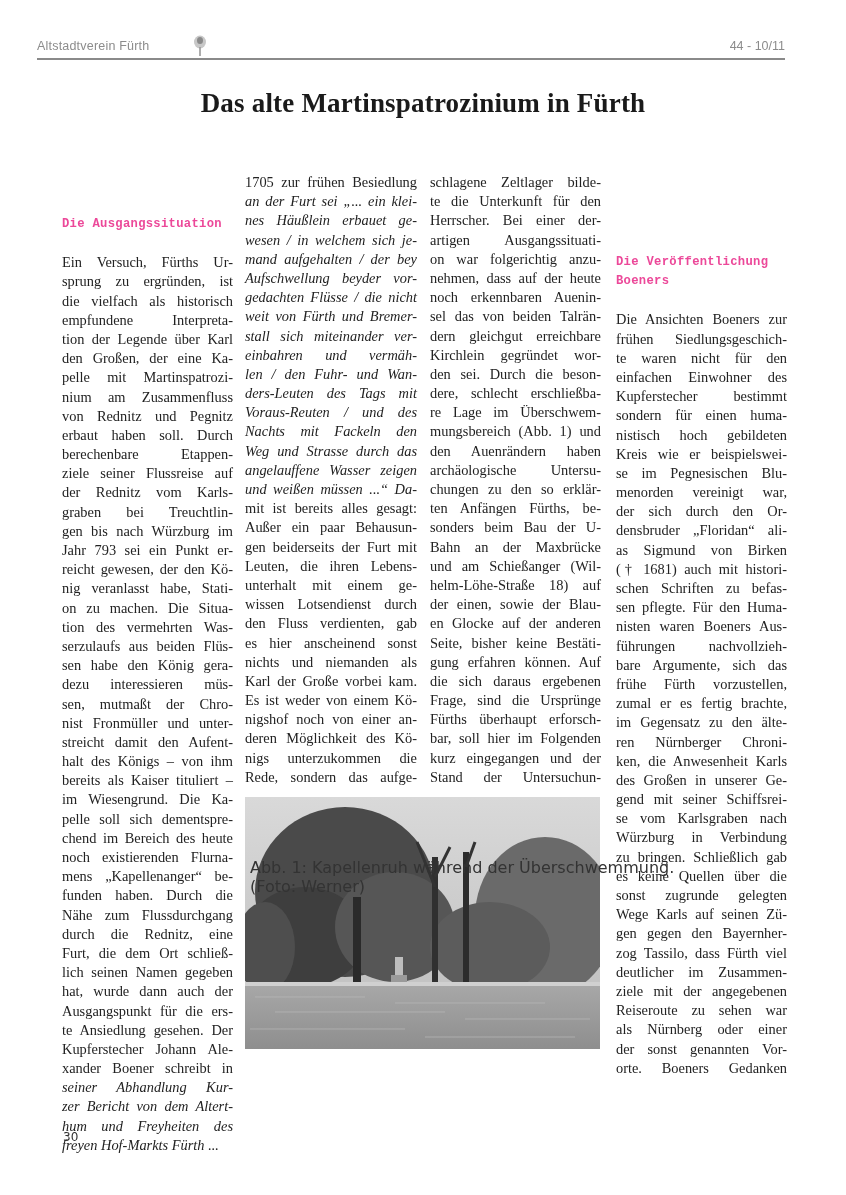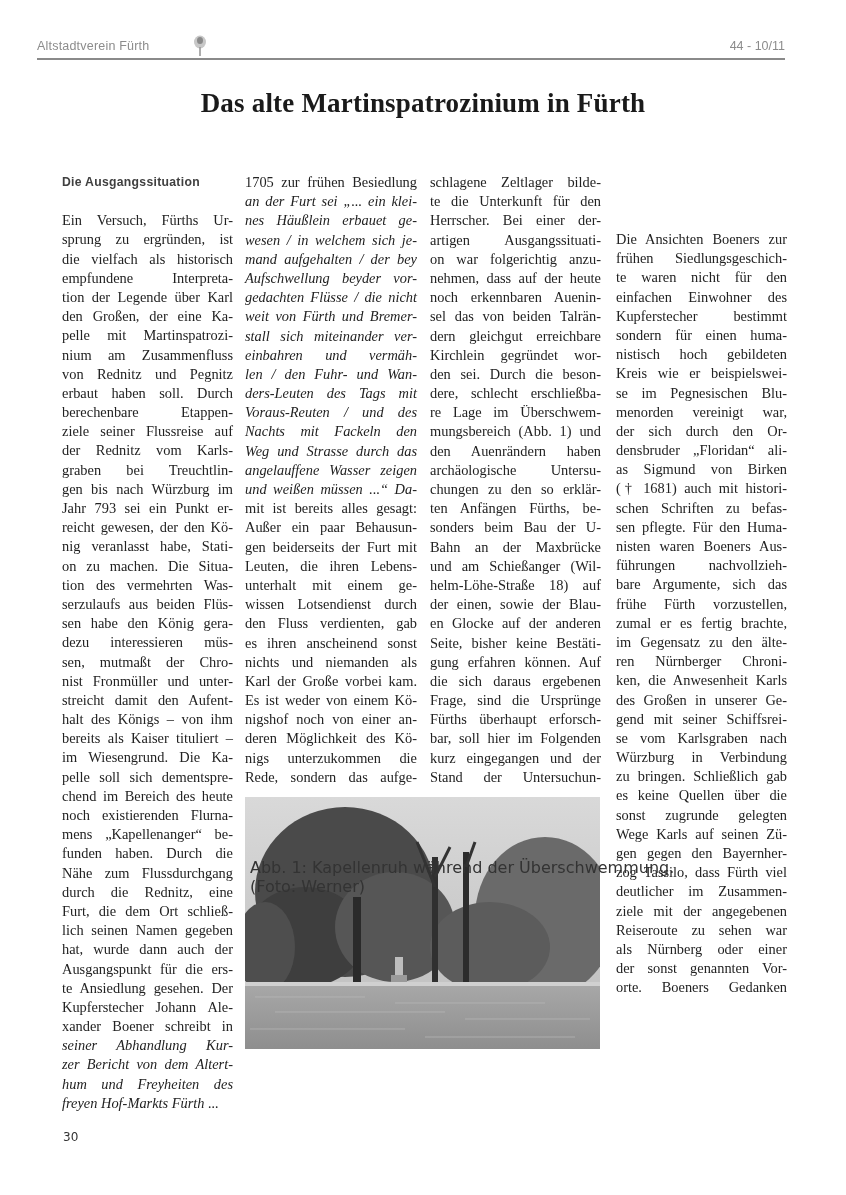--- a/index.html
+++ b/index.html
@@ -9,21 +9,21 @@
   .header .issue { position: absolute; right: 0; top: 3px; font-family: "Liberation Sans", sans-serif; font-size: 12.5px; color: #8c8c8c; }
   .header .logo { position: absolute; left: 156px; top: -1px; width: 14px; height: 22px; }
   .title { position: absolute; left: 0; top: 88px; width: 846px; text-align: center; font-family: "Liberation Serif", serif; font-weight: bold; font-size: 27px; color: #1a1a1a; letter-spacing: 0.2px; }
   .col { position: absolute; top: 173px; font-family: "Liberation Serif", serif; font-size: 14.4px; line-height: 19.2px; color: #222; }
   .col .line { display: block; text-align: justify; text-align-last: justify; white-space: nowrap; height: 19.2px; overflow: visible; }
   .col .line.last { text-align-last: left; }
   .col1 { left: 62px; width: 171px; }
   .col2 { left: 245px; width: 172px; }
   .col3 { left: 430px; width: 171px; }
   .col4 { left: 616px; width: 171px; }
-  .subhead { font-family: Liberation Sans, sans-serif; font-weight: bold; font-size: 12.2px; line-height: 19.2px; color: #404040; letter-spacing: 0.3px; }
+  .subhead { font-family: Liberation Mono, monospace; font-weight: bold; font-size: 12.2px; line-height: 19.2px; color: #ec4899; letter-spacing: 0.3px; margin-top: 42px; }
   .gap1 { height: 19px; }
   .gap2 { height: 38px; }
   .it { font-style: italic; }
   .figure { position: absolute; left: 245px; top: 797px; width: 355px; height: 253px; }
   .photo { position: absolute; left: 0; top: 0; width: 355px; height: 252px; background: #cfcfcf; overflow: hidden; }
   .photo svg { display: block; }
   .caption { position: absolute; left: 5px; top: 858px; width: 380px; font-family: "DejaVu Sans", sans-serif; font-size: 16px; line-height: 19px; color: #333; }
   .caption div { white-space: nowrap; }
   .page-no { position: absolute; left: 63px; top: 1130px; font-family: "DejaVu Sans", sans-serif; font-size: 12px; color: #333; }
 </style>
@@ -117,21 +117,21 @@
       <span class="line it">Weg und Strasse durch das</span>
       <span class="line it">angelauffene Wasser zeigen</span>
       <span class="line it">und weißen müssen ...“ Da-</span>
       <span class="line">mit ist bereits alles gesagt:</span>
       <span class="line">Außer ein paar Behausun-</span>
       <span class="line">gen beiderseits der Furt mit</span>
       <span class="line">Leuten, die ihren Lebens-</span>
       <span class="line">unterhalt mit einem ge-</span>
       <span class="line">wissen Lotsendienst durch</span>
       <span class="line">den Fluss verdienten, gab</span>
-      <span class="line">es ihren anscheinend sonst</span>
+      <span class="line">es hier anscheinend sonst</span>
       <span class="line">nichts und niemanden als</span>
       <span class="line">Karl der Große vorbei kam.</span>
       <span class="line">Es ist weder von einem Kö-</span>
       <span class="line">nigshof noch von einer an-</span>
       <span class="line">deren Möglichkeit des Kö-</span>
       <span class="line">nigs unterzukommen die</span>
       <span class="line">Rede, sondern das aufge-</span>
     </div>
 </div>
 
@@ -167,20 +167,24 @@
       <span class="line">Frage, sind die Ursprünge</span>
       <span class="line">Fürths überhaupt erforsch-</span>
       <span class="line">bar, soll hier im Folgenden</span>
       <span class="line">kurz eingegangen und der</span>
       <span class="line">Stand der Untersuchun-</span>
     </div>
 </div>
 
 <div class="col col4">
   <div class="gap2"></div>
+  <div class="subhead">
+    <div>Die Veröffentlichung</div>
+    <div>Boeners</div>
+  </div>
   <div class="gap1"></div>
   <div id="c4b">
       <span class="line">Die Ansichten Boeners zur</span>
       <span class="line">frühen Siedlungsgeschich-</span>
       <span class="line">te waren nicht für den</span>
       <span class="line">einfachen Einwohner des</span>
       <span class="line">Kupferstecher bestimmt</span>
       <span class="line">sondern für einen huma-</span>
       <span class="line">nistisch hoch gebildeten</span>
       <span class="line">Kreis wie er beispielswei-</span>

